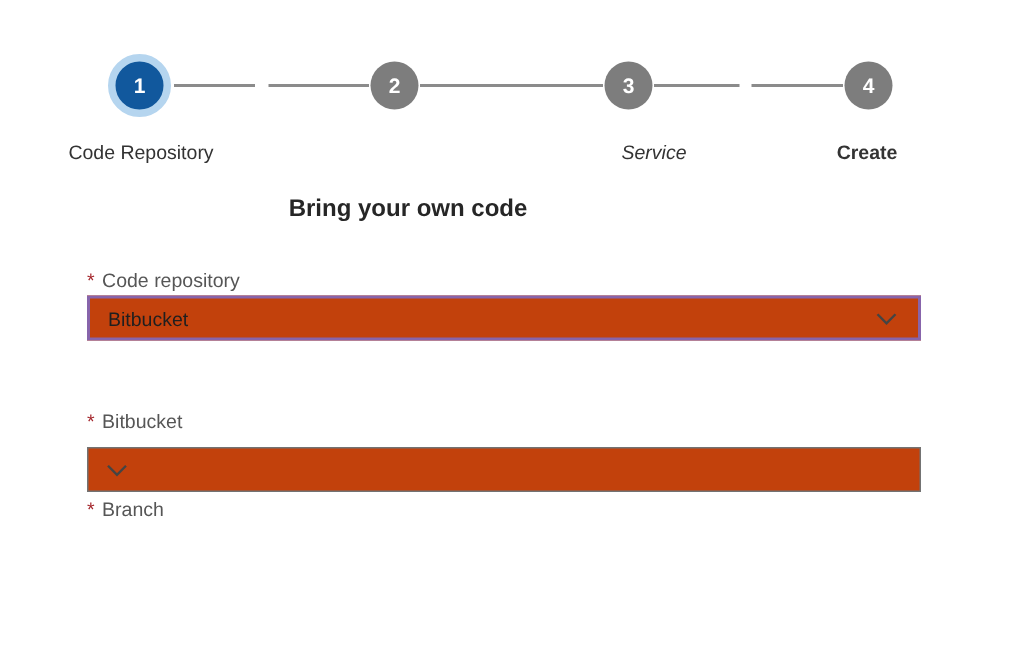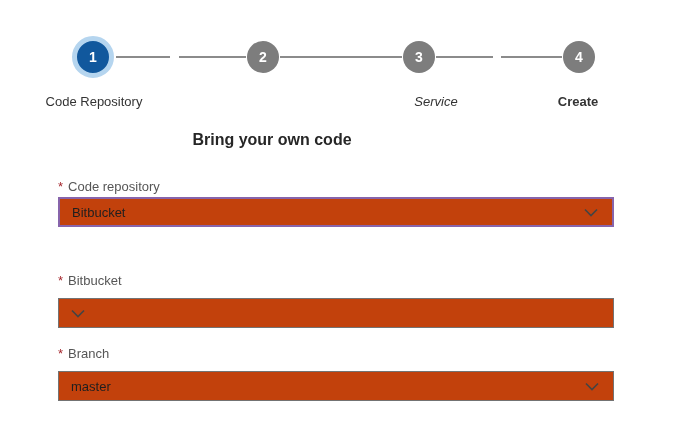--- a/index.html
+++ b/index.html
@@ -78,21 +78,21 @@
   
   .field-label {
     position: absolute;
     left: 58px;
     font-size: 13px;
     color: #565656;
     white-space: nowrap;
   }
   .fl1 { top: 179px; text-align: center; }
   .fl2 { top: 273px; }
-  .fl3 { top: 346px; }
+  .fl3 { top: 332px; }
   .asterisk { color: #a4262c; margin-right: 5px; font-size: 13px; }
 
   .dropdown {
     position: absolute;
     left: 58px;
     width: 556px;
     height: 30px;
     box-sizing: border-box;
     border: 1px solid #737373;
     background: #c2410c;
@@ -160,22 +160,14 @@
     <span class="chevron">
       <svg width="14" height="9" viewBox="0 0 14 9">
           <path d="M1 1.5 L7 7.5 L13 1.5" stroke="#444444" stroke-width="1.6" fill="none"></path>
         </svg>
     </span>
   </div>
 
   <div class="field-label fl3">
     <span class="asterisk">*</span><span>Branch</span>
   </div>
-  <div class="dropdown dd3">
-    <span>master</span>
-    <span class="chevron">
-      <svg width="14" height="9" viewBox="0 0 14 9">
-          <path d="M1 1.5 L7 7.5 L13 1.5" stroke="#444444" stroke-width="1.6" fill="none"></path>
-        </svg>
-    </span>
-  </div>
 
 </div>
 
 </body></html>

